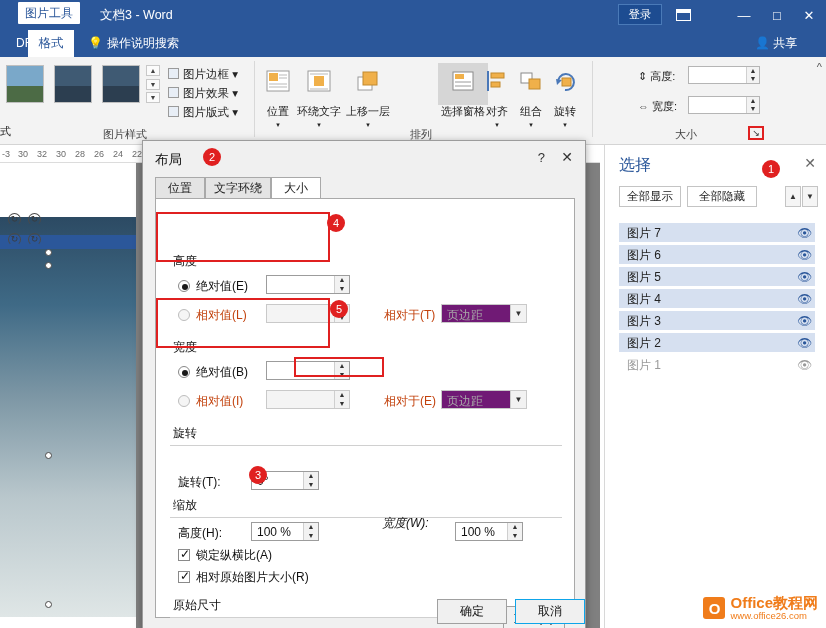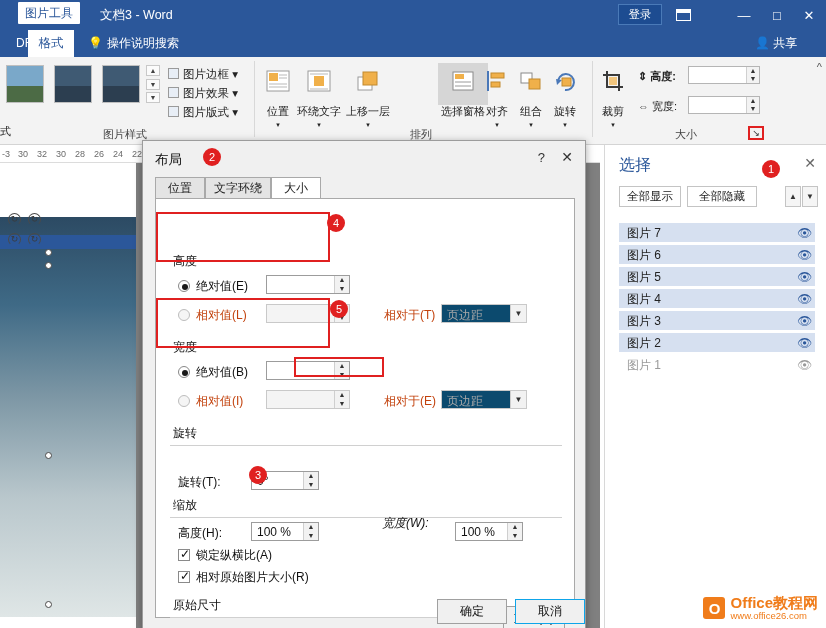--- a/index.html
+++ b/index.html
@@ -244,21 +244,21 @@
   .spinbox .arrows i {
     display:block; height:8.5px; font-style:normal; font-size:7px;
     text-align:center; line-height:8px; color:#333;
   }
   .spinbox .val {
     position:absolute; left:5px; top:2px; font-size:12px; color:#111;
   }
   .combo {
     position:absolute; height:19px; border:1px solid #9c9c9c; background:#fff;
   }
-  .combo.dis { border-color:#c9c9c9; background:#0c4a6e; }
+  .combo.dis { border-color:#c9c9c9; background:#701a75; }
   .combo .cv { position:absolute; left:5px; top:2px; font-size:12px; color:#111; }
   .combo.dis .cv { color:#a8a8a8; }
   .combo .drop {
     position:absolute; right:0; top:0; width:16px; height:17px;
     background:#f2f2f2; border-left:1px solid #cfcfcf;
     font-size:8px; text-align:center; line-height:17px; color:#333;
   }
   .chk {
     position:absolute; width:12px; height:12px; border:1px solid #8a8a8a;
     background:#fff;
@@ -431,33 +431,22 @@
           <rect x="9" y="9" width="9" height="8" fill="#f0b04a" stroke="#c28a2f"></rect>
         </svg>
     </span>
     <span class="cap">旋转</span>
     <span style="font-size:7px;">▾</span>
   </div>
   <div class="group-label" style="left:256px; width:330px;">排列</div>
 
   <div class="sep" style="left:592px;"></div>
 
-  <div class="bigbtn" style="left:596px; width:34px;">
-    <span class="gi">
-      <svg width="24" height="26" viewBox="0 0 24 26" style="margin-top:6px">
-          <path d="M6 2 L6 18 L22 18" fill="none" stroke="#3a3a3a" stroke-width="2"></path>
-          <path d="M2 6 L18 6 L18 22" fill="none" stroke="#3a3a3a" stroke-width="2"></path>
-          <rect x="8" y="8" width="8" height="8" fill="#f0b04a" opacity="0.7"></rect>
-        </svg>
-    </span>
-    <span class="cap">裁剪</span>
-    <span style="font-size:7px;">▾</span>
-  </div>
-
-  <div class="sizelab" style="left:638px; top:12px;font-weight:bold;">
+
+  <div class="sizelab" style="left:638px; top:12px;">
     <span>⇕</span>
     <span>高度:</span>
   </div>
   <div class="sizefield" style="left:688px; top:9px;">
     <span style="position:absolute;left:4px;top:2px;font-size:11px;"></span>
     <span class="spin">▲<br>▼</span>
   </div>
 
   <div class="sizelab" style="left:638px; top:42px;">
     <span>⇔</span>

